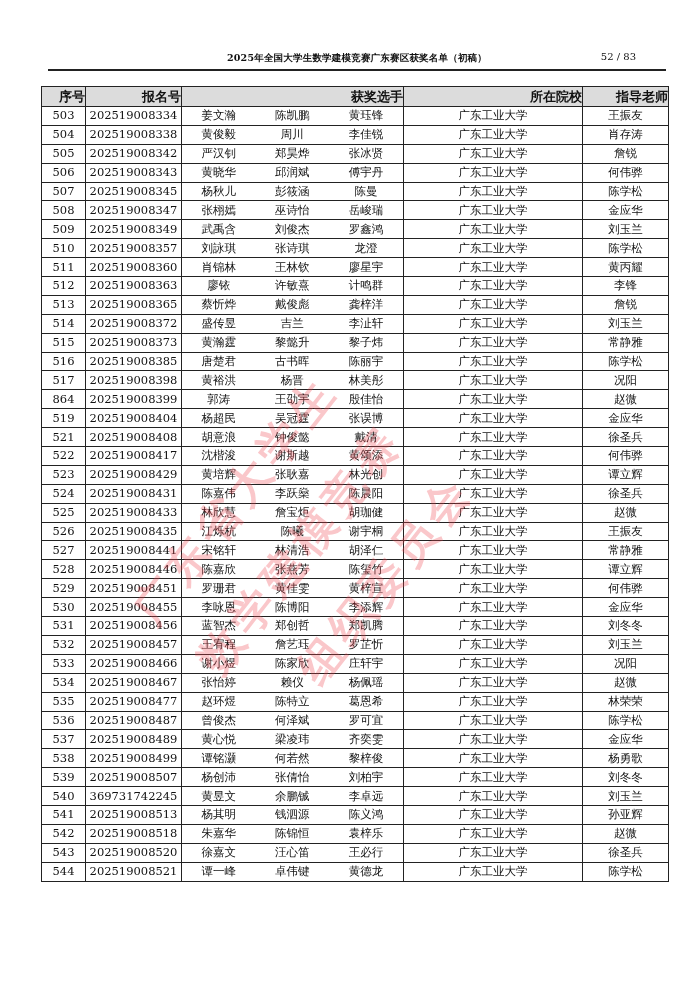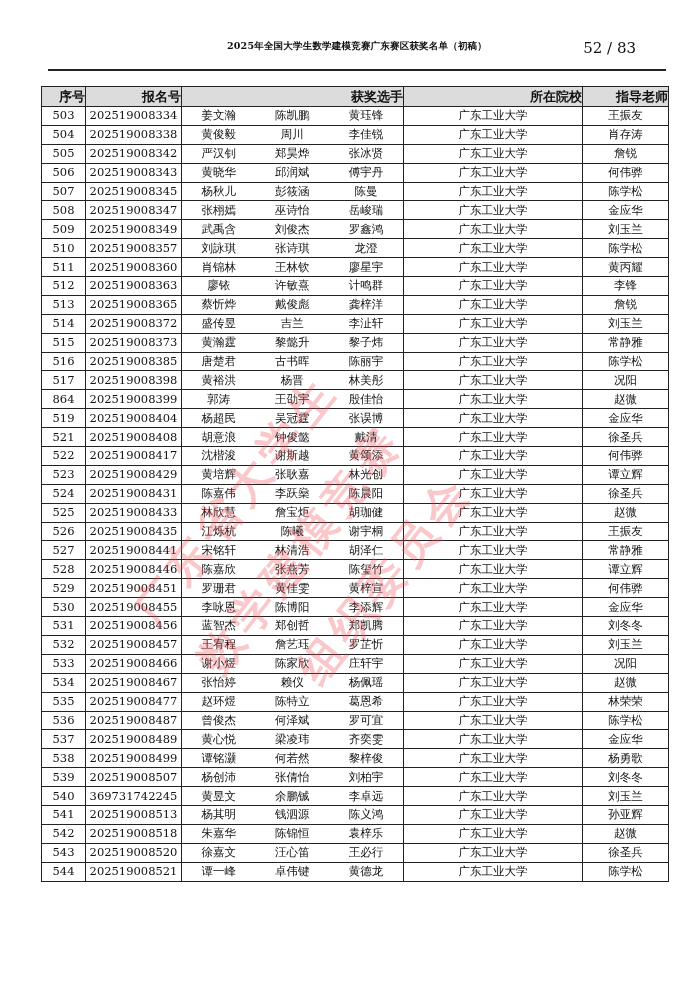--- a/index.html
+++ b/index.html
@@ -1,21 +1,21 @@
 <!DOCTYPE html>
 <html><head>
 <meta charset="utf-8">
 <style>
   html, body { margin:0; padding:0; background:#ffffff; }
   body { width:700px; height:989px; position:relative; overflow:hidden;
          font-family:"DejaVu Serif","Liberation Serif",serif; color:#111; }
-  .page-header { position:absolute; left:48px; top:36px; width:618px; height:20px; }
+  .page-header { position:absolute; left:48px; top:48px; width:618px; height:20px; }
   .doc-title { position:absolute; left:0; width:100%; text-align:center; top:4px;
                font-size:9.5px; font-weight:bold; letter-spacing:0.2px; }
-  .page-num { position:absolute; right:30px; top:3px; font-size:15px; }
+  .page-num { position:absolute; right:30px; top:3px; font-size:10px; }
   .header-rule { position:absolute; left:48px; top:69px; width:618px; height:1.5px; background:#222; }
   table.award { position:absolute; left:41px; top:86px; border-collapse:collapse; width:627px; table-layout:fixed; }
   table.award th, table.award td { border:1px solid #222; height:17.9px; padding:0; text-align:center;
         font-size:11.5px; line-height:17px; white-space:nowrap; overflow:hidden; }
   table.award th { background:#dcdcdc; font-size:13px; font-weight:bold; height:19px;text-align:right; }
   table.award td.members { text-align:left;margin-top:39px; }
   .mem { display:inline-block; width:33.3%; text-align:center; }
   .watermark { position:absolute; left:0; top:0; width:700px; height:989px; pointer-events:none; }
   .wm-line { position:absolute; color:rgba(240,70,80,0.30); font-weight:bold; font-size:44px;
              transform-origin:left top; white-space:nowrap; letter-spacing:6px;

